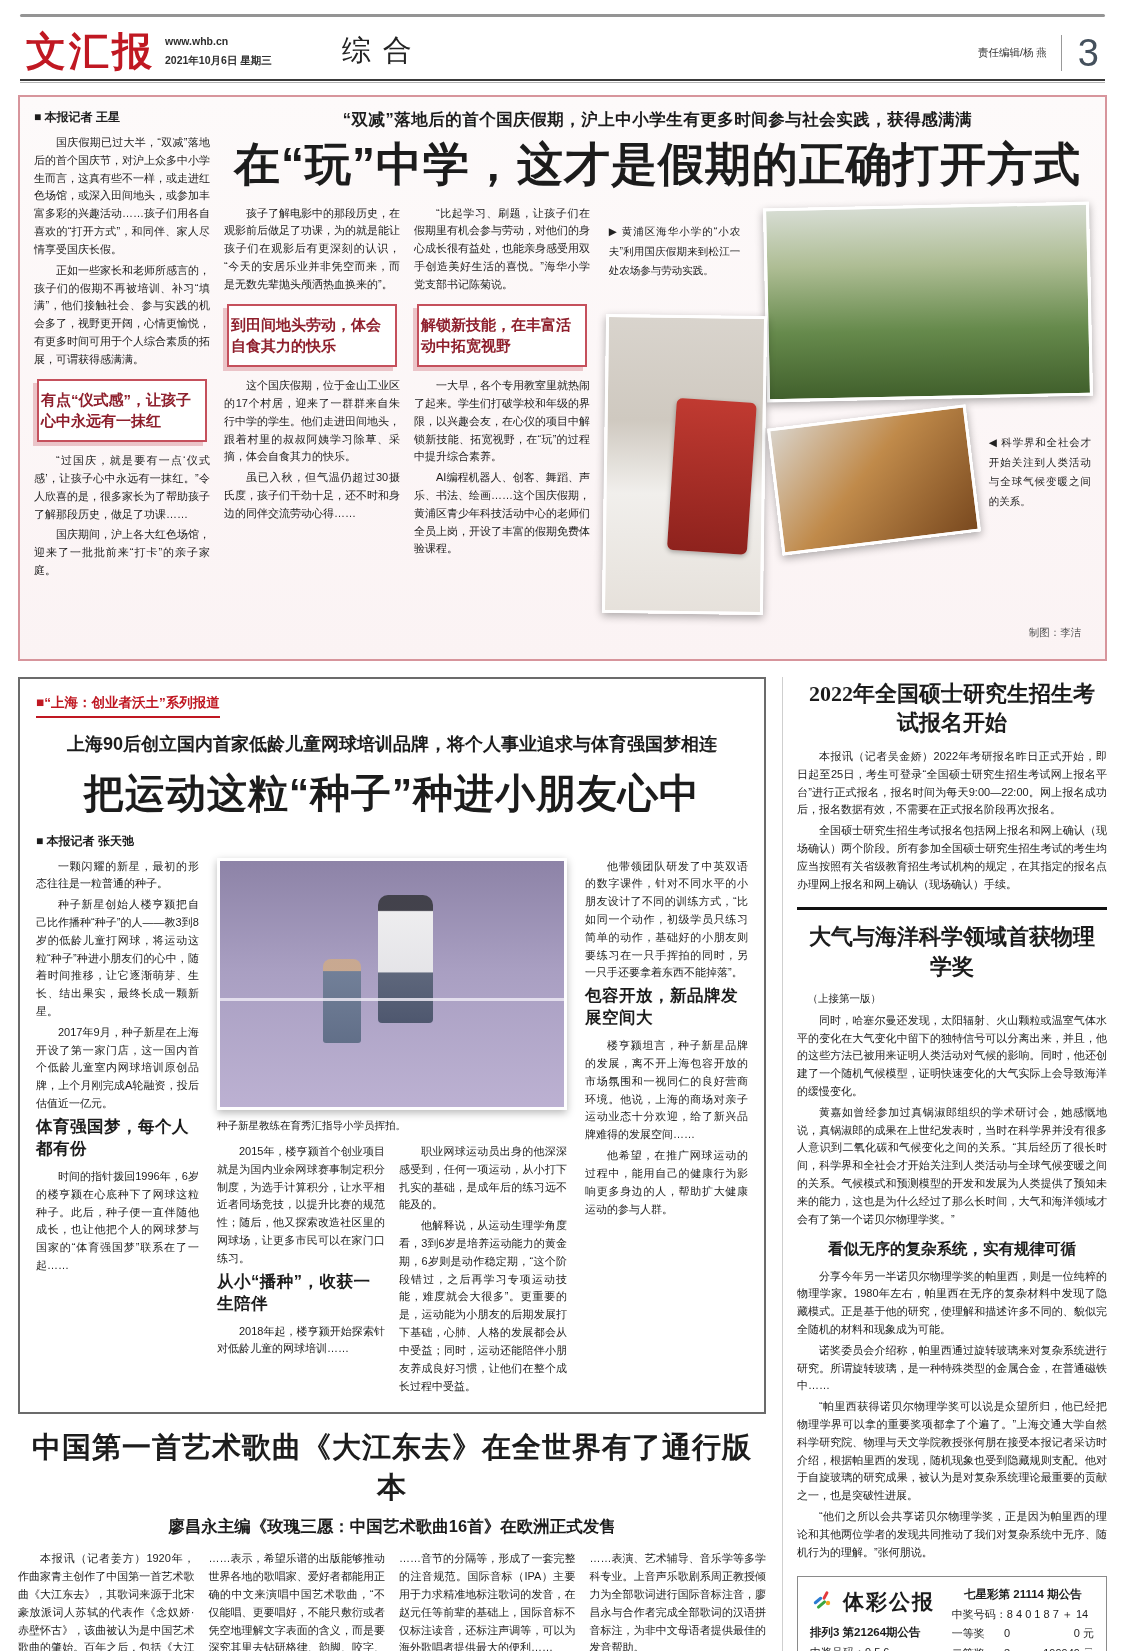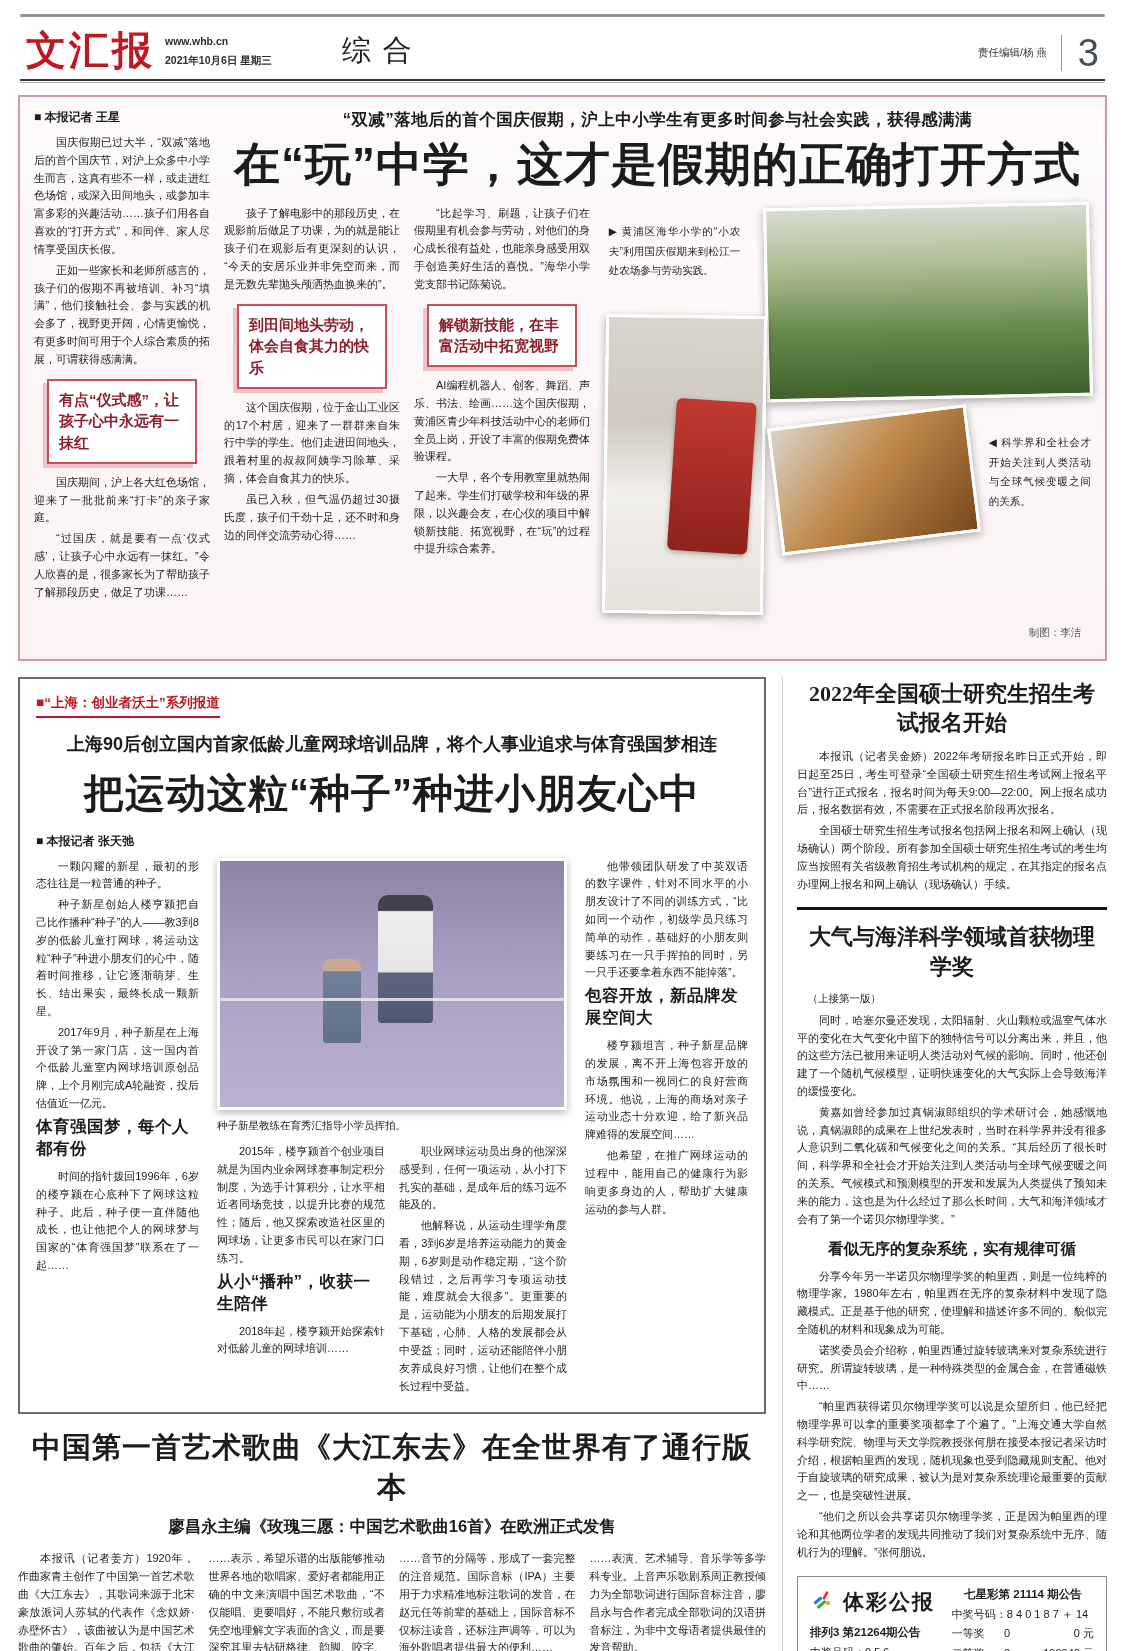--- a/index.html
+++ b/index.html
@@ -3,21 +3,21 @@
 <meta charset="utf-8">
 <style>
   *{box-sizing:border-box;}
   body{margin:0;background:#d8d8d8;font-family:"Liberation Sans","DejaVu Sans",sans-serif;color:#1c1c1c;}
   .page{width:1125px;min-height:1651px;margin:0 auto;background:#fff;padding:10px 18px 14px;}
   .page-top-edge{height:3px;background:#5a5a5a;margin:4px 2px 10px;border-radius:2px;opacity:.65;}
 
   
   .masthead{display:flex;align-items:flex-end;justify-content:space-between;padding:4px 8px 8px;}
   .mast-left{display:flex;align-items:center;gap:10px;}
-  .logo{font-family:Liberation Serif, serif;font-weight:900;font-size:40px;color:#c01822;letter-spacing:3px;line-height:1;}
+  .logo{font-family:Liberation Sans, sans-serif;font-weight:900;font-size:40px;color:#c01822;letter-spacing:3px;line-height:1;}
   .mast-meta{font-size:10.5px;color:#2e2e2e;line-height:1.8;font-weight:700;}
   .section-name{font-size:29px;letter-spacing:12px;color:#222;margin-left:60px;text-align:center;}
   .mast-right{display:flex;align-items:center;gap:14px;}
   .editor{font-size:10.5px;color:#333;}
   .pageno{font-size:38px;color:#44505c;border-left:1px solid #999;padding-left:16px;line-height:.95;}
   .mast-rule{height:4px;border-top:2px solid #3a3a3a;border-bottom:1px solid #b5b5b5;margin:0 2px 12px;}
 
   
   .p{font-size:11px;line-height:1.62;text-align:justify;text-indent:2em;margin:0 0 3px;}
   .p.noindent{text-indent:0;}
@@ -26,21 +26,21 @@
 
   
   .top-box{border:2px solid #d7959c;background:linear-gradient(180deg,#fdfafa,#fbf3f4);padding:12px 14px 14px;}
   .deck{font-size:16.5px;font-weight:700;text-align:center;margin:0 0 8px;letter-spacing:.5px;}
   .headline-xl{font-size:46px;font-weight:900;text-align:center;letter-spacing:1px;line-height:1.12;margin:0 0 14px;}
   .top-body{display:flex;gap:14px;}
   .tcol{width:176px;flex:none;}
   .top-right{flex:1;min-width:0;}
   .top-row{display:flex;gap:14px;}
   .subbox{border:2px solid #c5505c;box-shadow:-4px 4px 0 rgba(197,80,92,.30);background:#fff;
-          padding:8px 10px;margin:10px 13px;font-weight:700;color:#8e1f2c;font-size:15px;line-height:1.45;}
+          padding:8px 2px;margin:10px 3px;font-weight:700;color:#8e1f2c;font-size:15px;line-height:1.45;}
   .collage{flex:1.65;position:relative;min-height:440px;}
   .photo{border:3px solid #fff;box-shadow:0 3px 9px rgba(0,0,0,.32);position:absolute;}
   .farm{top:0;right:0;width:67%;height:44%;transform:rotate(-1.2deg);
         background:linear-gradient(180deg,#d6dcd2 0%,#aebd94 30%,#668a4c 65%,#41602c 100%);}
   .girl{top:25%;left:0;width:33%;height:68%;transform:rotate(.8deg);
         background:linear-gradient(180deg,#d9d4cd 0%,#cfc9c0 35%,#f1efec 60%,#e6e1db 100%);overflow:hidden;}
   .plaque{position:absolute;right:6%;top:28%;width:52%;height:52%;border-radius:6px;transform:rotate(3deg);
           background:linear-gradient(180deg,#c03a31,#8e221d);box-shadow:0 2px 5px rgba(0,0,0,.3);}
   .classroom{top:48%;left:35%;width:41%;height:29%;transform:rotate(-7deg);
         background:linear-gradient(135deg,#d9d3ca 0%,#c08a4a 45%,#79491f 100%);}
@@ -118,38 +118,38 @@
   </header>
   <div class="mast-rule"></div>
 
   <section class="top-box">
     <div class="top-body">
       <div class="tcol">
         <div class="byline">■ 本报记者 王星</div>
         <p class="p">国庆假期已过大半，“双减”落地后的首个国庆节，对沪上众多中小学生而言，这真有些不一样，或走进红色场馆，或深入田间地头，或参加丰富多彩的兴趣活动……孩子们用各自喜欢的“打开方式”，和同伴、家人尽情享受国庆长假。</p>
         <p class="p">正如一些家长和老师所感言的，孩子们的假期不再被培训、补习“填满”，他们接触社会、参与实践的机会多了，视野更开阔，心情更愉悦，有更多时间可用于个人综合素质的拓展，可谓获得感满满。</p>
         <div class="subbox">有点“仪式感”，让孩子心中永远有一抹红</div>
+        <p class="p">“过国庆，就是要有一点‘仪式感’，让孩子心中永远有一抹红。”令人欣喜的是，很多家长为了帮助孩子了解那段历史，做足了功课……</p>
         <p class="p">国庆期间，沪上各大红色场馆，迎来了一批批前来“打卡”的亲子家庭。</p>
-        <p class="p">“过国庆，就是要有一点‘仪式感’，让孩子心中永远有一抹红。”令人欣喜的是，很多家长为了帮助孩子了解那段历史，做足了功课……</p>
       </div>
       <div class="top-right">
         <div class="deck">“双减”落地后的首个国庆假期，沪上中小学生有更多时间参与社会实践，获得感满满</div>
         <h1 class="headline-xl">在“玩”中学，这才是假期的正确打开方式</h1>
         <div class="top-row">
           <div class="tcol">
             <p class="p">孩子了解电影中的那段历史，在观影前后做足了功课，为的就是能让孩子们在观影后有更深刻的认识，“今天的安居乐业并非凭空而来，而是无数先辈抛头颅洒热血换来的”。</p>
             <div class="subbox">到田间地头劳动，体会自食其力的快乐</div>
             <p class="p">这个国庆假期，位于金山工业区的17个村居，迎来了一群群来自朱行中学的学生。他们走进田间地头，跟着村里的叔叔阿姨学习除草、采摘，体会自食其力的快乐。</p>
             <p class="p">虽已入秋，但气温仍超过30摄氏度，孩子们干劲十足，还不时和身边的同伴交流劳动心得……</p>
           </div>
           <div class="tcol">
             <p class="p">“比起学习、刷题，让孩子们在假期里有机会参与劳动，对他们的身心成长很有益处，也能亲身感受用双手创造美好生活的喜悦。”海华小学党支部书记陈菊说。</p>
             <div class="subbox">解锁新技能，在丰富活动中拓宽视野</div>
+            <p class="p">一大早，各个专用教室里就热闹了起来。学生们打破学校和年级的界限，以兴趣会友，在心仪的项目中解锁新技能、拓宽视野，在“玩”的过程中提升综合素养。</p>
             <p class="p">AI编程机器人、创客、舞蹈、声乐、书法、绘画……这个国庆假期，黄浦区青少年科技活动中心的老师们全员上岗，开设了丰富的假期免费体验课程。</p>
-            <p class="p">一大早，各个专用教室里就热闹了起来。学生们打破学校和年级的界限，以兴趣会友，在心仪的项目中解锁新技能、拓宽视野，在“玩”的过程中提升综合素养。</p>
           </div>
           <div class="collage">
             <div class="cap farm-cap">▶ 黄浦区海华小学的“小农夫”利用国庆假期来到松江一处农场参与劳动实践。</div>
             <div class="photo farm"></div>
             <div class="photo girl">
               <div class="plaque"></div>
             </div>
             <div class="photo classroom"></div>
             <div class="cap museum-cap">◀ 科学界和全社会才开始关注到人类活动与全球气候变暖之间的关系。</div>
             <div class="credit">制图：李洁</div>

